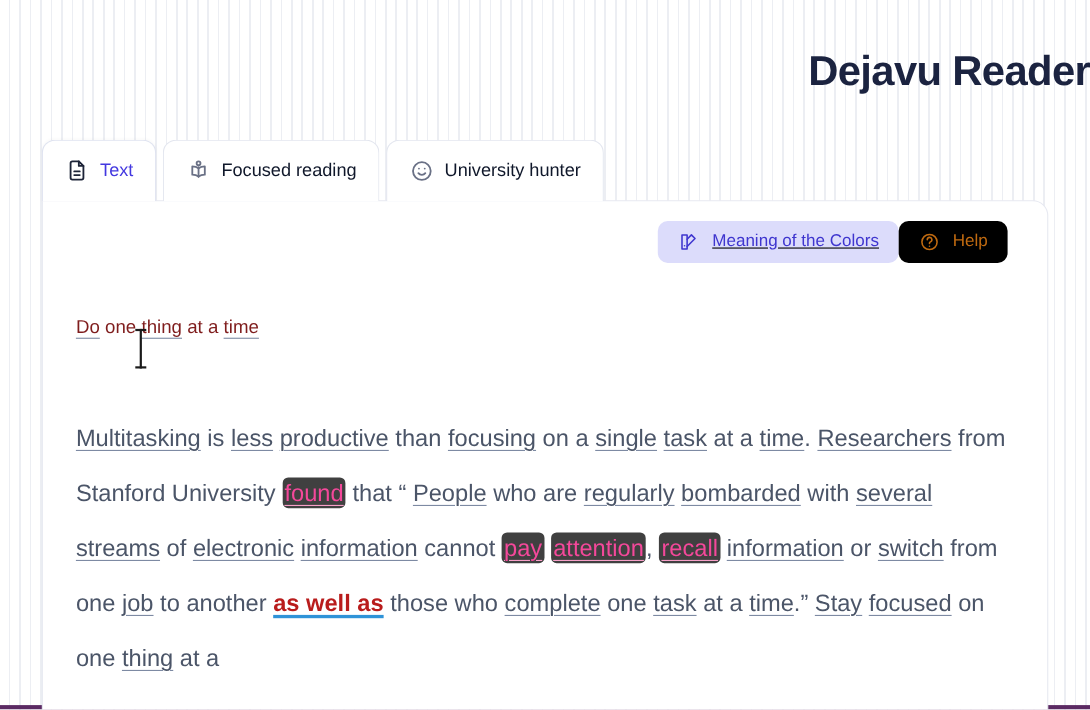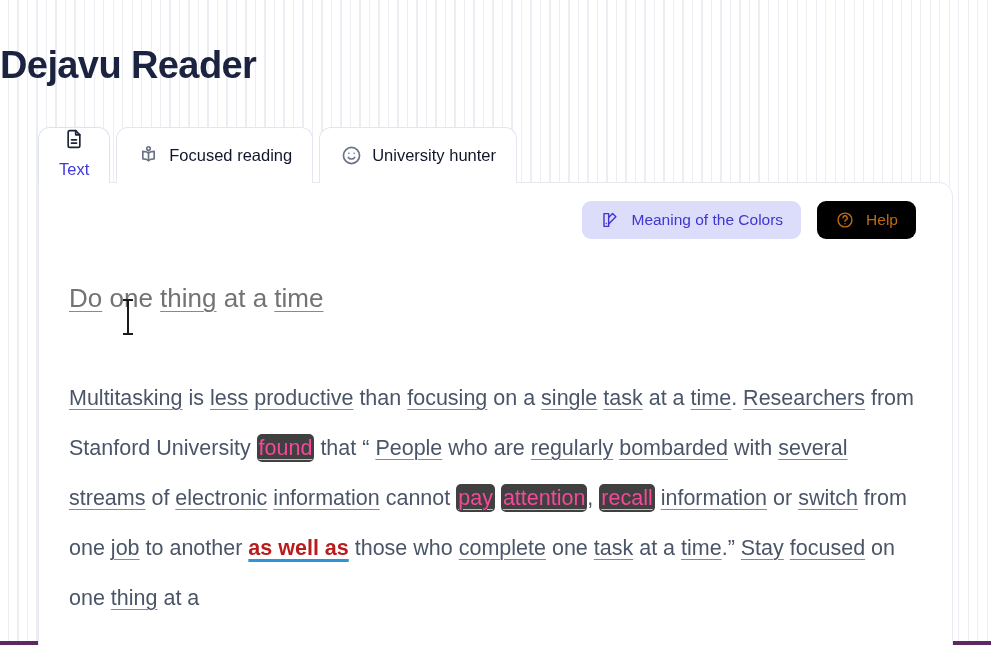--- a/index.html
+++ b/index.html
@@ -18,21 +18,21 @@
       #ffffff 0px,
       #ffffff 8px,
       #eceef3 8px,
       #eceef3 9.5px
     );
     position: relative;
   }
 
   
   .page-title {
-    text-align: left;
+    text-align: right;
     font-size: 38px;
     font-weight: bold;
     color: #1b2340;
     letter-spacing: -0.6px;
     padding-top: 42px;
     line-height: 1.25;
   }
 
   
   .tabbar {
@@ -59,21 +59,20 @@
     color: #0f172a;
     cursor: pointer;
     white-space: nowrap;
   }
 
   .tab.active {
     color: #4338e0;
     background: #ffffff;
     border-color: #dfe3f0;
     box-shadow: 0 -1px 2px rgba(0,0,0,0.02);
-    flex-direction: column;
   }
 
   .tab .tab-icon {
     display: inline-flex;
     align-items: center;
     justify-content: center;
     width: 22px;
     height: 22px;
     flex: 0 0 22px;
   }
@@ -91,22 +90,22 @@
     min-height: 470px;
     padding: 18px 28px 0 28px;
     z-index: 1;
   }
 
   
   .actions {
     display: flex;
     justify-content: flex-end;
     align-items: flex-end;
-    gap: 16px;
     padding-right: 8px;
+    text-decoration: underline;
   }
 
   .btn {
     display: inline-flex;
     align-items: center;
     gap: 11px;
     border: none;
     border-radius: 9px;
     font-size: 15.5px;
     height: 38px;
@@ -137,23 +136,23 @@
 
   
   .reader {
     padding: 34px 2px 0 2px;
     color: #4b5568;
     font-size: 21.5px;
     line-height: 50px;
   }
 
   .reader h2 {
-    font-size: 26px;
+    font-size: 17px;
     font-weight: normal;
-    color: #737373;
+    color: #7f1d1d;
     line-height: 50px;
     margin-bottom: 50px;
   }
 
   .reader p {
     font-size: 21.5px;
     color: #4b5568;
     line-height: 50px;
   }
 

